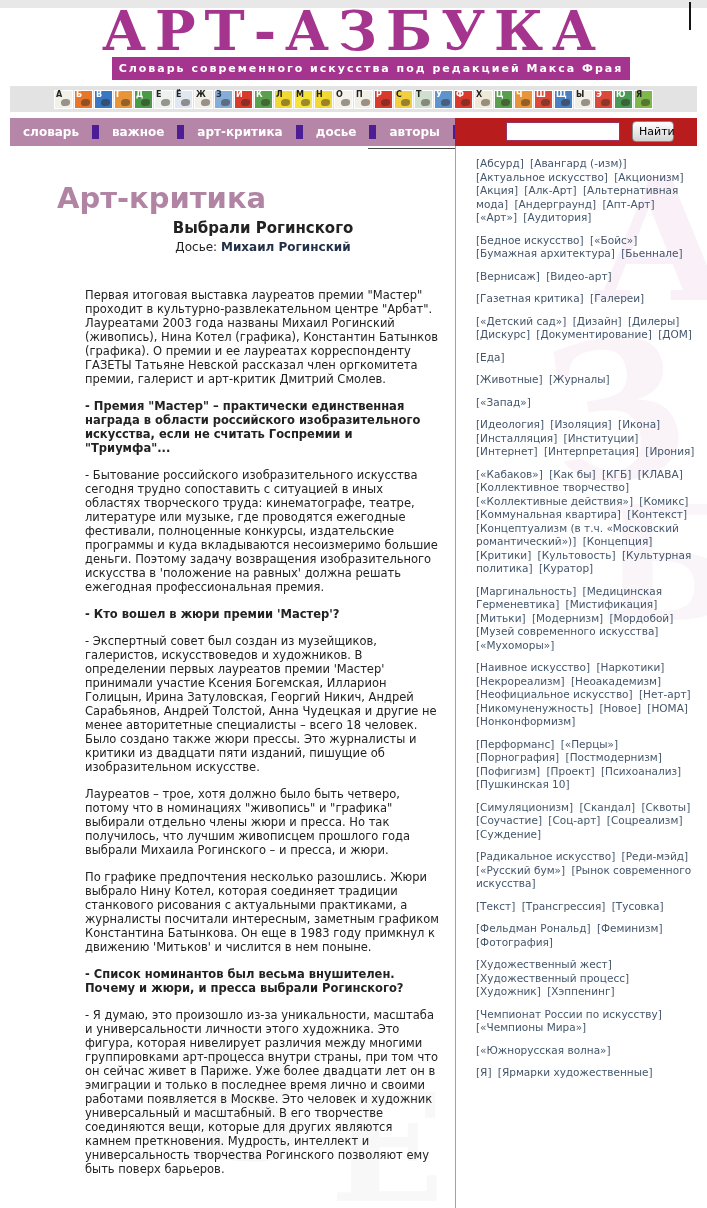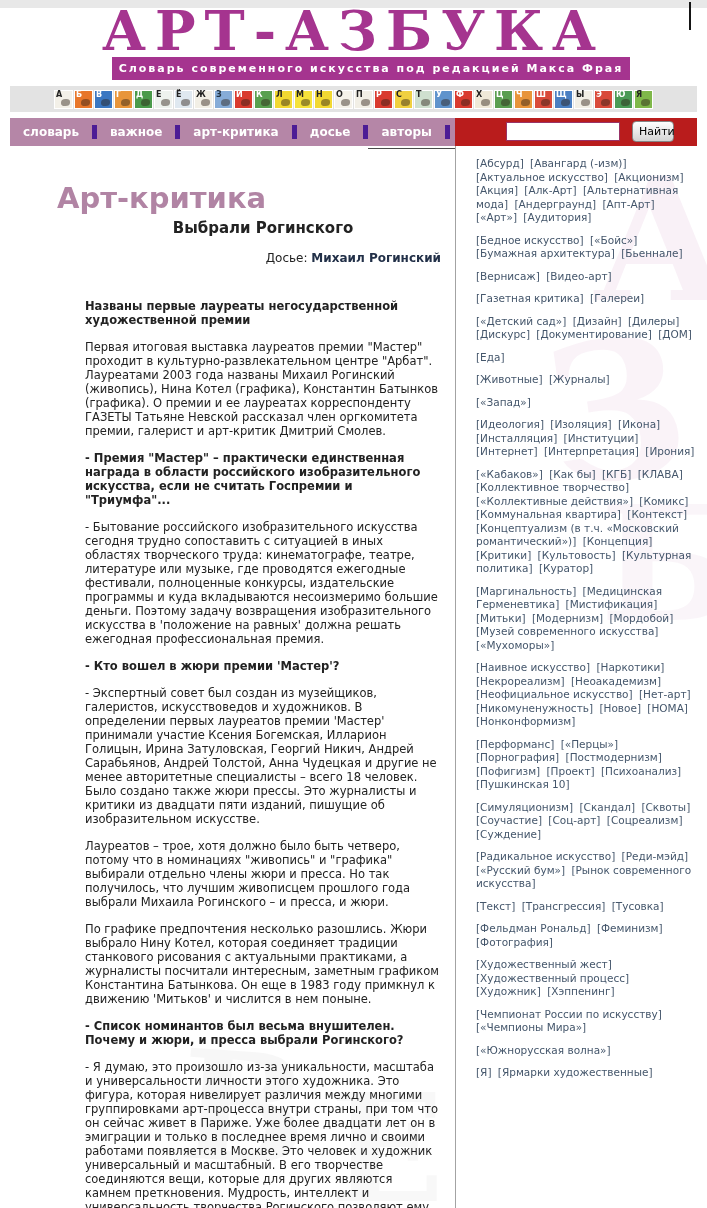--- a/index.html
+++ b/index.html
@@ -20,36 +20,36 @@
   .tile{position:relative;width:19px;height:19px;box-sizing:border-box;border:1px solid #fff;
         display:block;text-decoration:none;}
   .tile b{position:absolute;left:1px;top:-1px;font-size:8px;line-height:10px;font-family:"DejaVu Sans",sans-serif;}
   .tile::after{content:"";position:absolute;right:2px;bottom:2px;width:9px;height:7px;
         background:rgba(45,32,22,.45);border-radius:50% 40% 50% 40%;}
 
   .navbar{position:absolute;left:10px;top:118px;width:445px;height:28px;background:#b586a7;
           display:flex;align-items:center;}
   .nav-item{color:#fff;font-weight:bold;font-size:12px;padding:0 13px;text-decoration:none;
           height:14px;line-height:14px;display:block;white-space:nowrap;}
-  .nav-item + .nav-item{border-left:5px solid #4c1d95;}
+  .nav-item + .nav-item{border-left:7px solid #4c1d95;}
 
   .searchband{position:absolute;left:455px;top:118px;width:242px;height:28px;background:#b91c1c;}
   .search-input{position:absolute;left:51px;top:4px;width:114px;height:19px;border:1px solid #993366;
           background:#fff;box-sizing:border-box;font-size:11px;padding:0 3px;font-family:inherit;}
   .search-btn{position:absolute;left:177px;top:3px;width:42px;height:21px;border:1px solid #858585;
           border-radius:4px;background:linear-gradient(#ffffff,#d4d4d4);font-size:11px;
           font-family:"DejaVu Sans",sans-serif;color:#000;}
   .subnavline{position:absolute;left:368px;top:148px;width:87px;height:1px;background:#4a4a4a;}
   .vline{position:absolute;left:455px;top:146px;width:1px;height:1062px;background:#a3a3a3;}
 
   .section-title{position:absolute;left:57px;top:162px;font-size:29px;font-weight:bold;color:#b184a4;}
 
   .article{position:absolute;left:85px;top:219px;width:356px;color:#222;}
   .article-title{text-align:center;font-size:15px;font-weight:bold;}
-  .dossier{text-align:right;font-size:12px;margin-top:14px;}
+  .dossier{text-align:center;font-size:12px;margin-top:3px;}
   .dossier .dossier-link{color:#223048;font-weight:bold;text-decoration:none;}
   .paras{margin-top:34px;font-size:11.5px;line-height:14px;}
   .para{margin:0 0 13px 0;}
   .para.bold{font-weight:bold;}
 
   .sidebar{position:absolute;left:462px;top:157px;width:237px;font-size:10.5px;line-height:13.5px;}
   .tag-group{margin:0 0 9px 14px;}
   .tag{color:#44566b;text-decoration:none;margin-right:3px;}
 
   .wm{position:absolute;font-family:"DejaVu Serif",serif;font-weight:bold;pointer-events:none;}
@@ -225,21 +225,20 @@
   <h1 class="section-title">Арт-критика</h1>
 
   <div class="article">
     <div class="article-title">Выбрали Рогинского</div>
     <div class="dossier">
       <span>Досье:</span>
       <a class="dossier-link" href="#">Михаил Рогинский</a>
     </div>
     <div class="paras">
 
-        <p class="para bold">Названы первые лауреаты негосударственной художественной премии</p>
 
         <p class="para">Первая итоговая выставка лауреатов премии "Мастер" проходит в культурно-развлекательном центре "Арбат". Лауреатами 2003 года названы Михаил Рогинский (живопись), Нина Котел (графика), Константин Батынков (графика). О премии и ее лауреатах корреспонденту ГАЗЕТЫ Татьяне Невской рассказал член оргкомитета премии, галерист и арт-критик Дмитрий Смолев.</p>
 
         <p class="para bold">- Премия "Мастер" – практически единственная награда в области российского изобразительного искусства, если не считать Госпремии и "Триумфа"...</p>
 
         <p class="para">- Бытование российского изобразительного искусства сегодня трудно сопоставить с ситуацией в иных областях творческого труда: кинематографе, театре, литературе или музыке, где проводятся ежегодные фестивали, полноценные конкурсы, издательские программы и куда вкладываются несоизмеримо большие деньги. Поэтому задачу возвращения изобразительного искусства в 'положение на равных' должна решать ежегодная профессиональная премия.</p>
 
         <p class="para bold">- Кто вошел в жюри премии 'Мастер'?</p>
 
         <p class="para">- Экспертный совет был создан из музейщиков, галеристов, искусствоведов и художников. В определении первых лауреатов премии 'Мастер' принимали участие Ксения Богемская, Илларион Голицын, Ирина Затуловская, Георгий Никич, Андрей Сарабьянов, Андрей Толстой, Анна Чудецкая и другие не менее авторитетные специалисты – всего 18 человек. Было создано также жюри прессы. Это журналисты и критики из двадцати пяти изданий, пишущие об изобразительном искусстве.</p>

